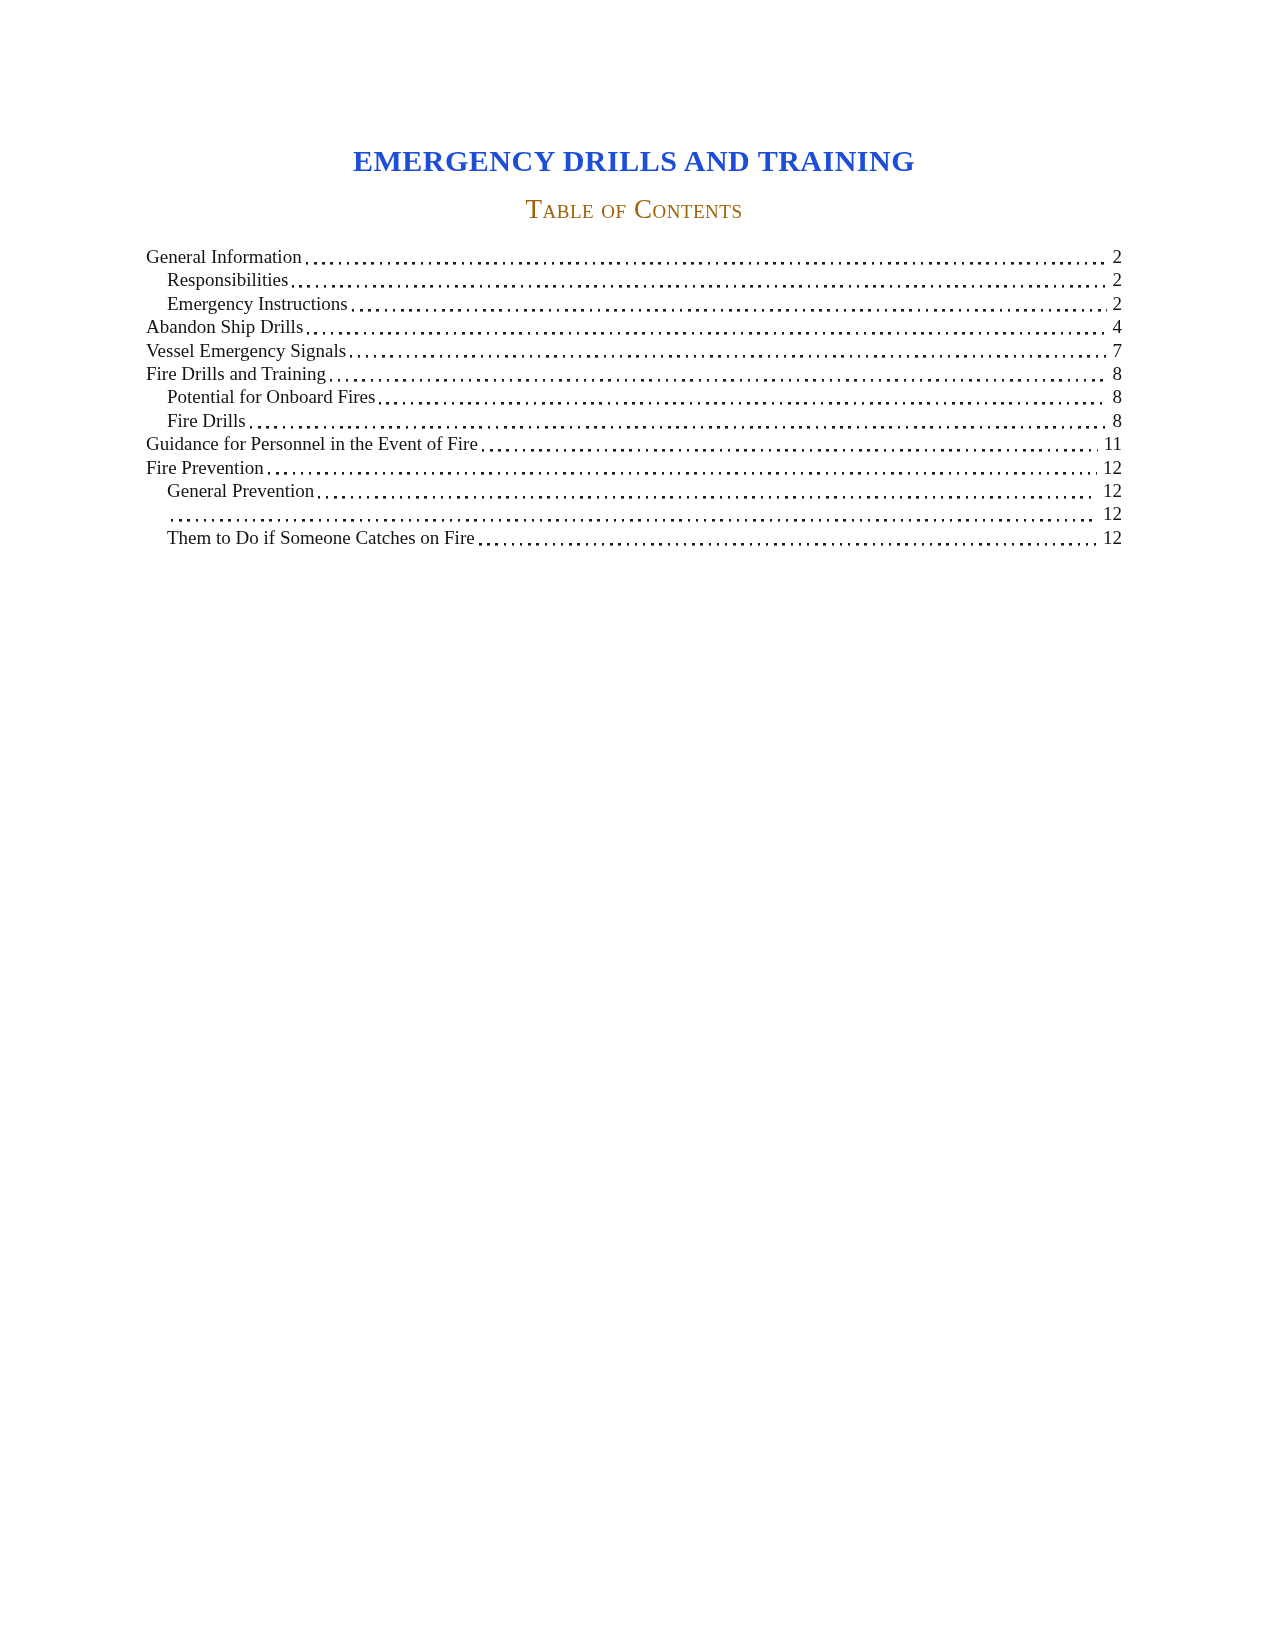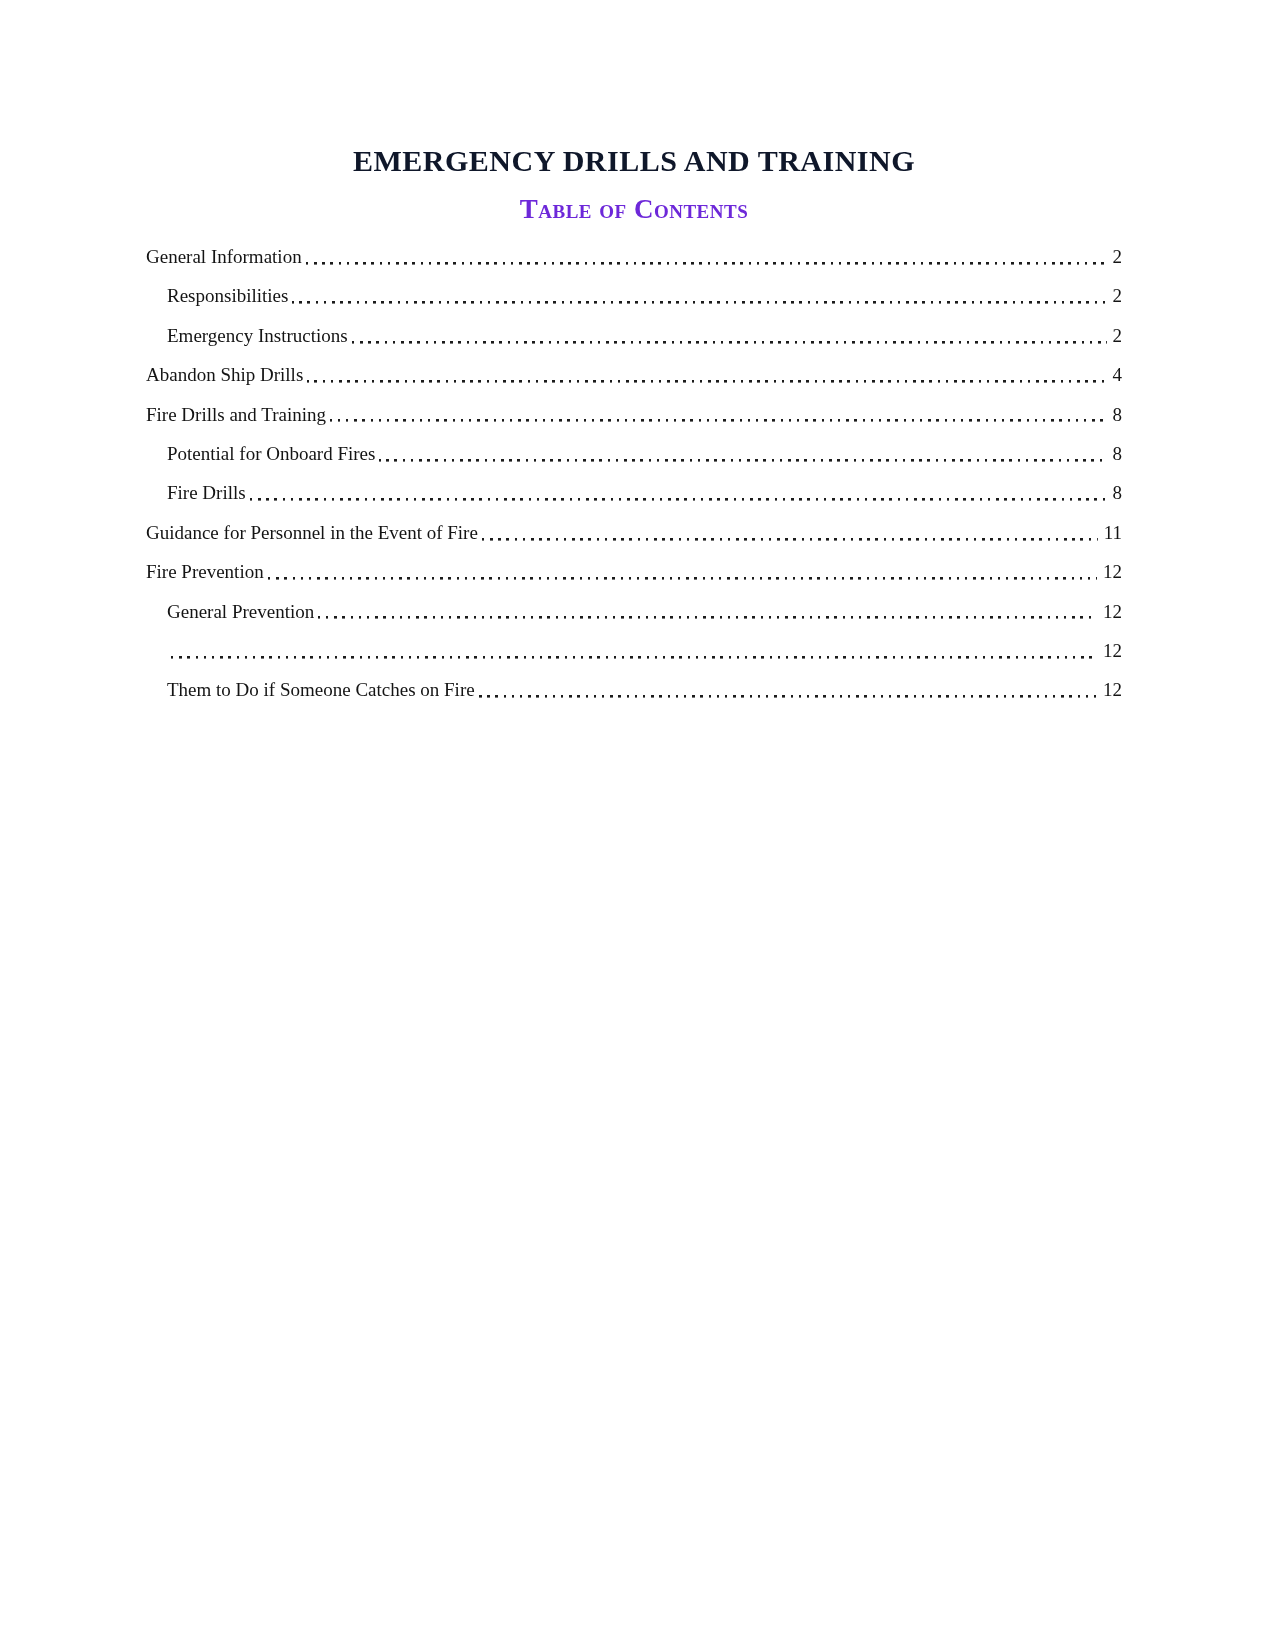--- a/index.html
+++ b/index.html
@@ -17,43 +17,42 @@
     box-sizing: border-box;
     padding: 144px 153px 0 146px;
     overflow: hidden;
   }
   .doc-title {
     margin: 0 0 16px 0;
     text-align: center;
     font-size: 30px;
     font-weight: bold;
     letter-spacing: 0.5px;
-    color: #0f172a;
+    color: #1d4ed8;
     line-height: 34px;
   }
   .toc-heading {
     margin: 0 0 21px 0;
     text-align: center;
     font-size: 27px;
-    font-weight: bold;
+    font-weight: normal;
     font-variant: small-caps;
     letter-spacing: 0.5px;
-    color: #6d28d9;
+    color: #a16207;
     line-height: 30px;
   }
   .toc {
     width: 100%;
   }
   .toc-row {
     display: flex;
     align-items: baseline;
     line-height: 23.4px;
     font-size: 19px;
     white-space: nowrap;
-    margin-top: 16px;
   }
   .toc-row.level-2 {
     padding-left: 21px;
   }
   .toc-label {
     flex: 0 0 auto;
   }
   .toc-leader {
     flex: 1 1 auto;
     align-self: stretch;
@@ -95,20 +94,25 @@
   </div>
 
 
   <div class="toc-row level-1">
     <span class="toc-label">Abandon Ship Drills</span>
     <span class="toc-leader"></span>
     <span class="toc-page">4</span>
   </div>
 
 
+  <div class="toc-row level-1">
+    <span class="toc-label">Vessel Emergency Signals</span>
+    <span class="toc-leader"></span>
+    <span class="toc-page">7</span>
+  </div>
 
   <div class="toc-row level-1">
     <span class="toc-label">Fire Drills and Training</span>
     <span class="toc-leader"></span>
     <span class="toc-page">8</span>
   </div>
 
   <div class="toc-row level-2">
     <span class="toc-label">Potential for Onboard Fires</span>
     <span class="toc-leader"></span>

